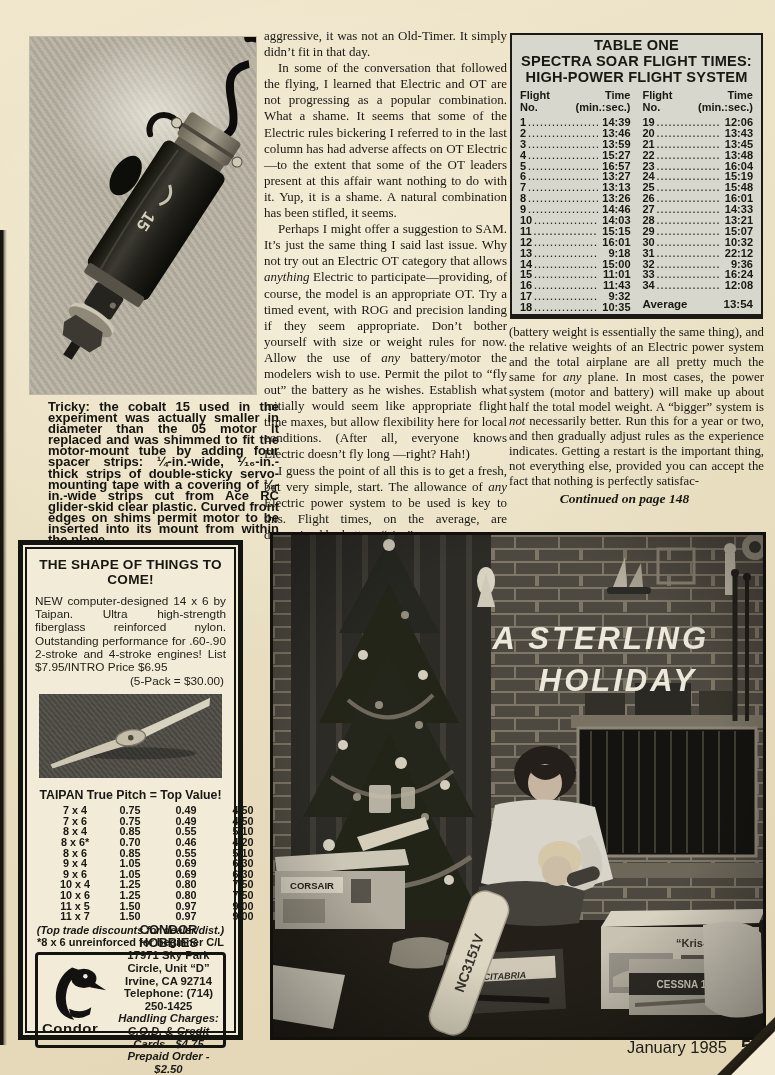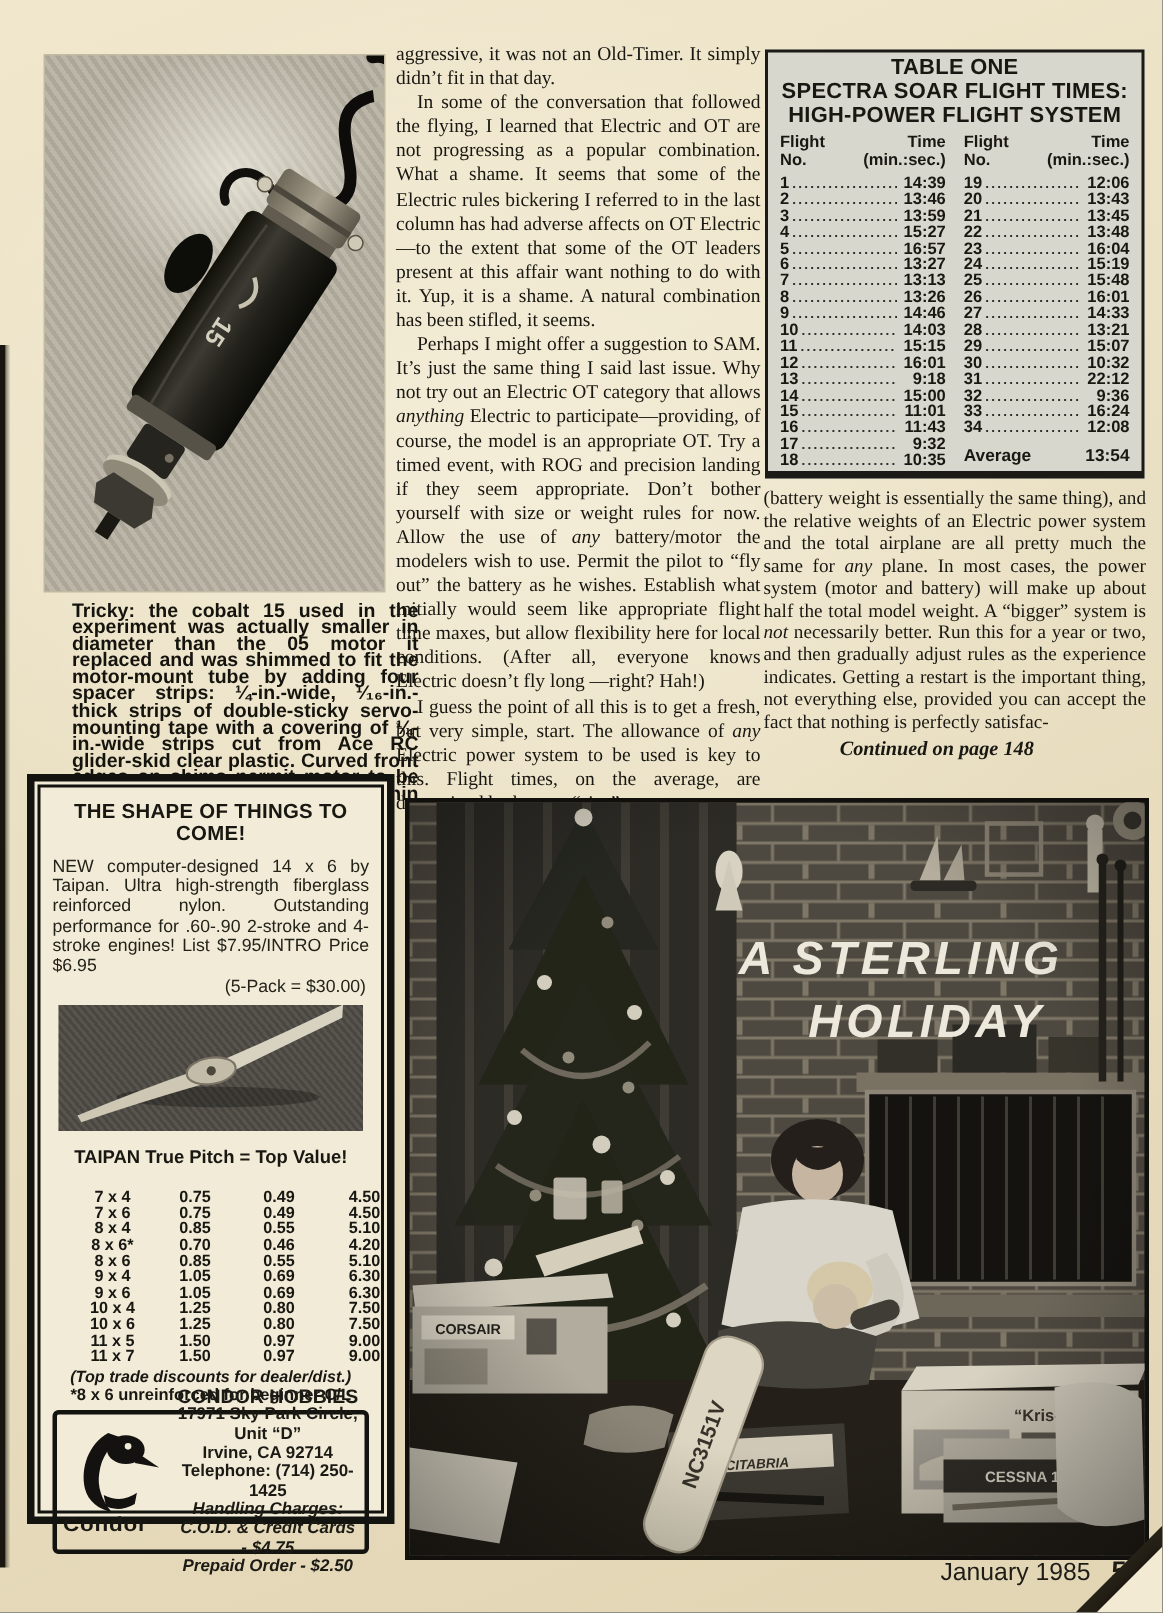--- a/index.html
+++ b/index.html
@@ -39,31 +39,31 @@
   .t1-col{flex:1;min-width:0;display:flex;flex-direction:column;}
   .t1-head{display:flex;justify-content:space-between;font-weight:bold;font-size:11px;line-height:11.5px;margin-bottom:4px;}
   .t1-head .hr{text-align:right;}
   .t1-row{display:flex;align-items:baseline;height:10.9px;line-height:10.9px;font-size:11px;font-weight:bold;}
   .t1-row .no{flex:none;}
   .t1-row .lead{flex:1;overflow:hidden;white-space:nowrap;font-size:9px;letter-spacing:1.5px;color:#2c2b26;padding:0 2px;}
   .t1-row .lead::after{content:"....................................";}
   .t1-row .tm{flex:none;min-width:33px;text-align:right;}
   .t1-avg{display:flex;justify-content:space-between;font-weight:bold;font-size:11.5px;margin-top:7px;}
   
-  .ad{position:absolute;left:18px;top:516px;width:245px;height:500px;box-sizing:border-box;
+  .ad{position:absolute;left:18px;top:540px;width:225px;height:500px;box-sizing:border-box;
       border:5px solid #131310;background:#f2ebd8;}
   .ad-inner{position:absolute;inset:2px;border:2px solid #131310;padding:6px 8px 5px;box-sizing:border-box;}
   .ad-headline{margin:2px 0 8px;text-align:center;font-size:13.6px;font-weight:bold;letter-spacing:.2px;}
   .ad-intro{margin:0;font-size:11.8px;line-height:13.2px;text-align:justify;color:#232219;}
   .ad-pack{margin:0 2px 6px 0;font-size:11.8px;text-align:right;color:#232219;}
   .prop-photo{height:84px;margin:2px 4px 10px;background:
         repeating-linear-gradient(50deg, rgba(20,18,14,.15) 0 2px, rgba(120,115,100,.12) 2px 4px),#53504a;
         position:relative;overflow:hidden;}
   .prop-photo svg{display:block;width:100%;height:100%;}
-  .price-title{text-align:center;font-weight:bold;font-size:12.3px;margin-bottom:14px;}
+  .price-title{text-align:center;font-weight:bold;font-size:12.3px;margin-bottom:2px;}
   .price-head,.price-row{display:grid;grid-template-columns:62px 54px 58px 56px;padding-left:6px;}
   .price-head{font-style:italic;font-size:11px;font-weight:bold;margin-bottom:1px;}
   .price-head span,.price-row span{text-align:center;}
   .price-head span:first-child,.price-row span:first-child{text-align:center;padding-left:6px;}
   .price-row{font-size:10.8px;font-weight:bold;height:10.6px;line-height:10.6px;}
   .price-note1{font-style:italic;font-weight:bold;font-size:10.8px;text-align:center;margin-top:2px;}
   .price-note2{font-weight:bold;font-size:11px;text-align:center;margin-bottom:4px;}
   .dealer{display:flex;align-items:center;gap:4px;border:3px solid #131310;border-radius:4px;padding:3px 4px;height:84px;box-sizing:content-box;}
   .logo{flex:none;width:72px;}
   .logo svg{display:block;width:62px;height:58px;margin:0 auto;}

